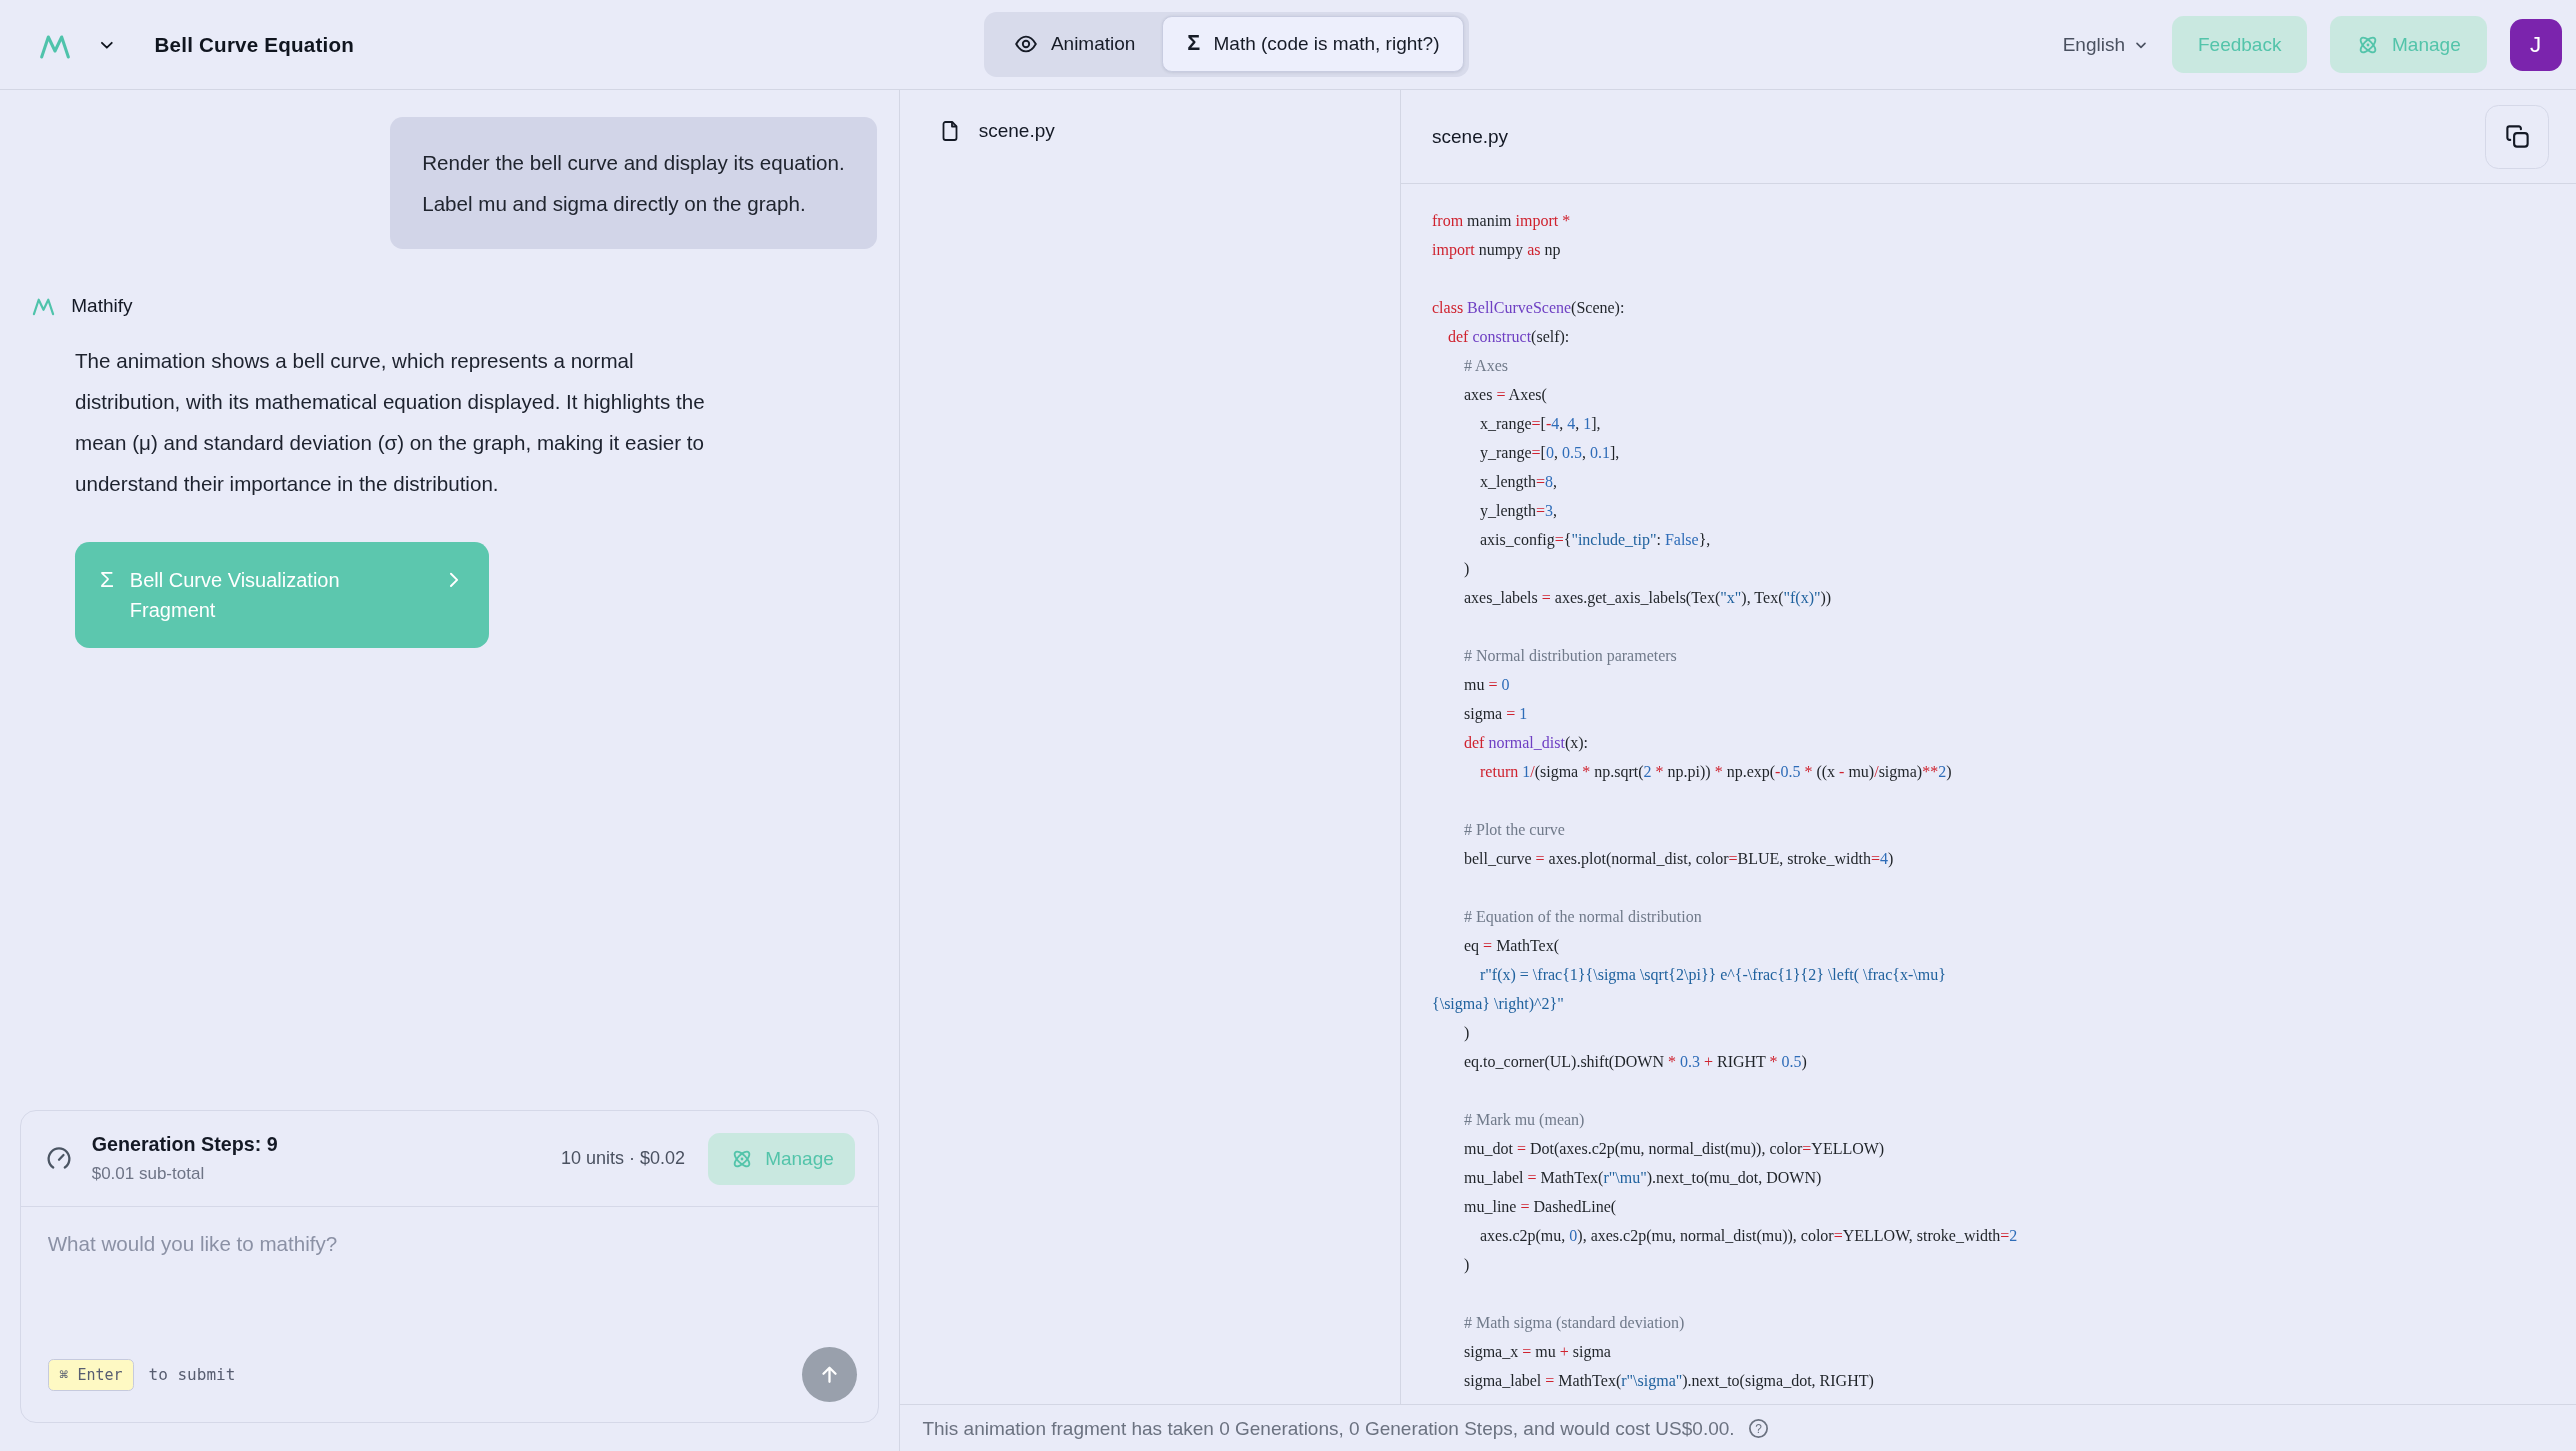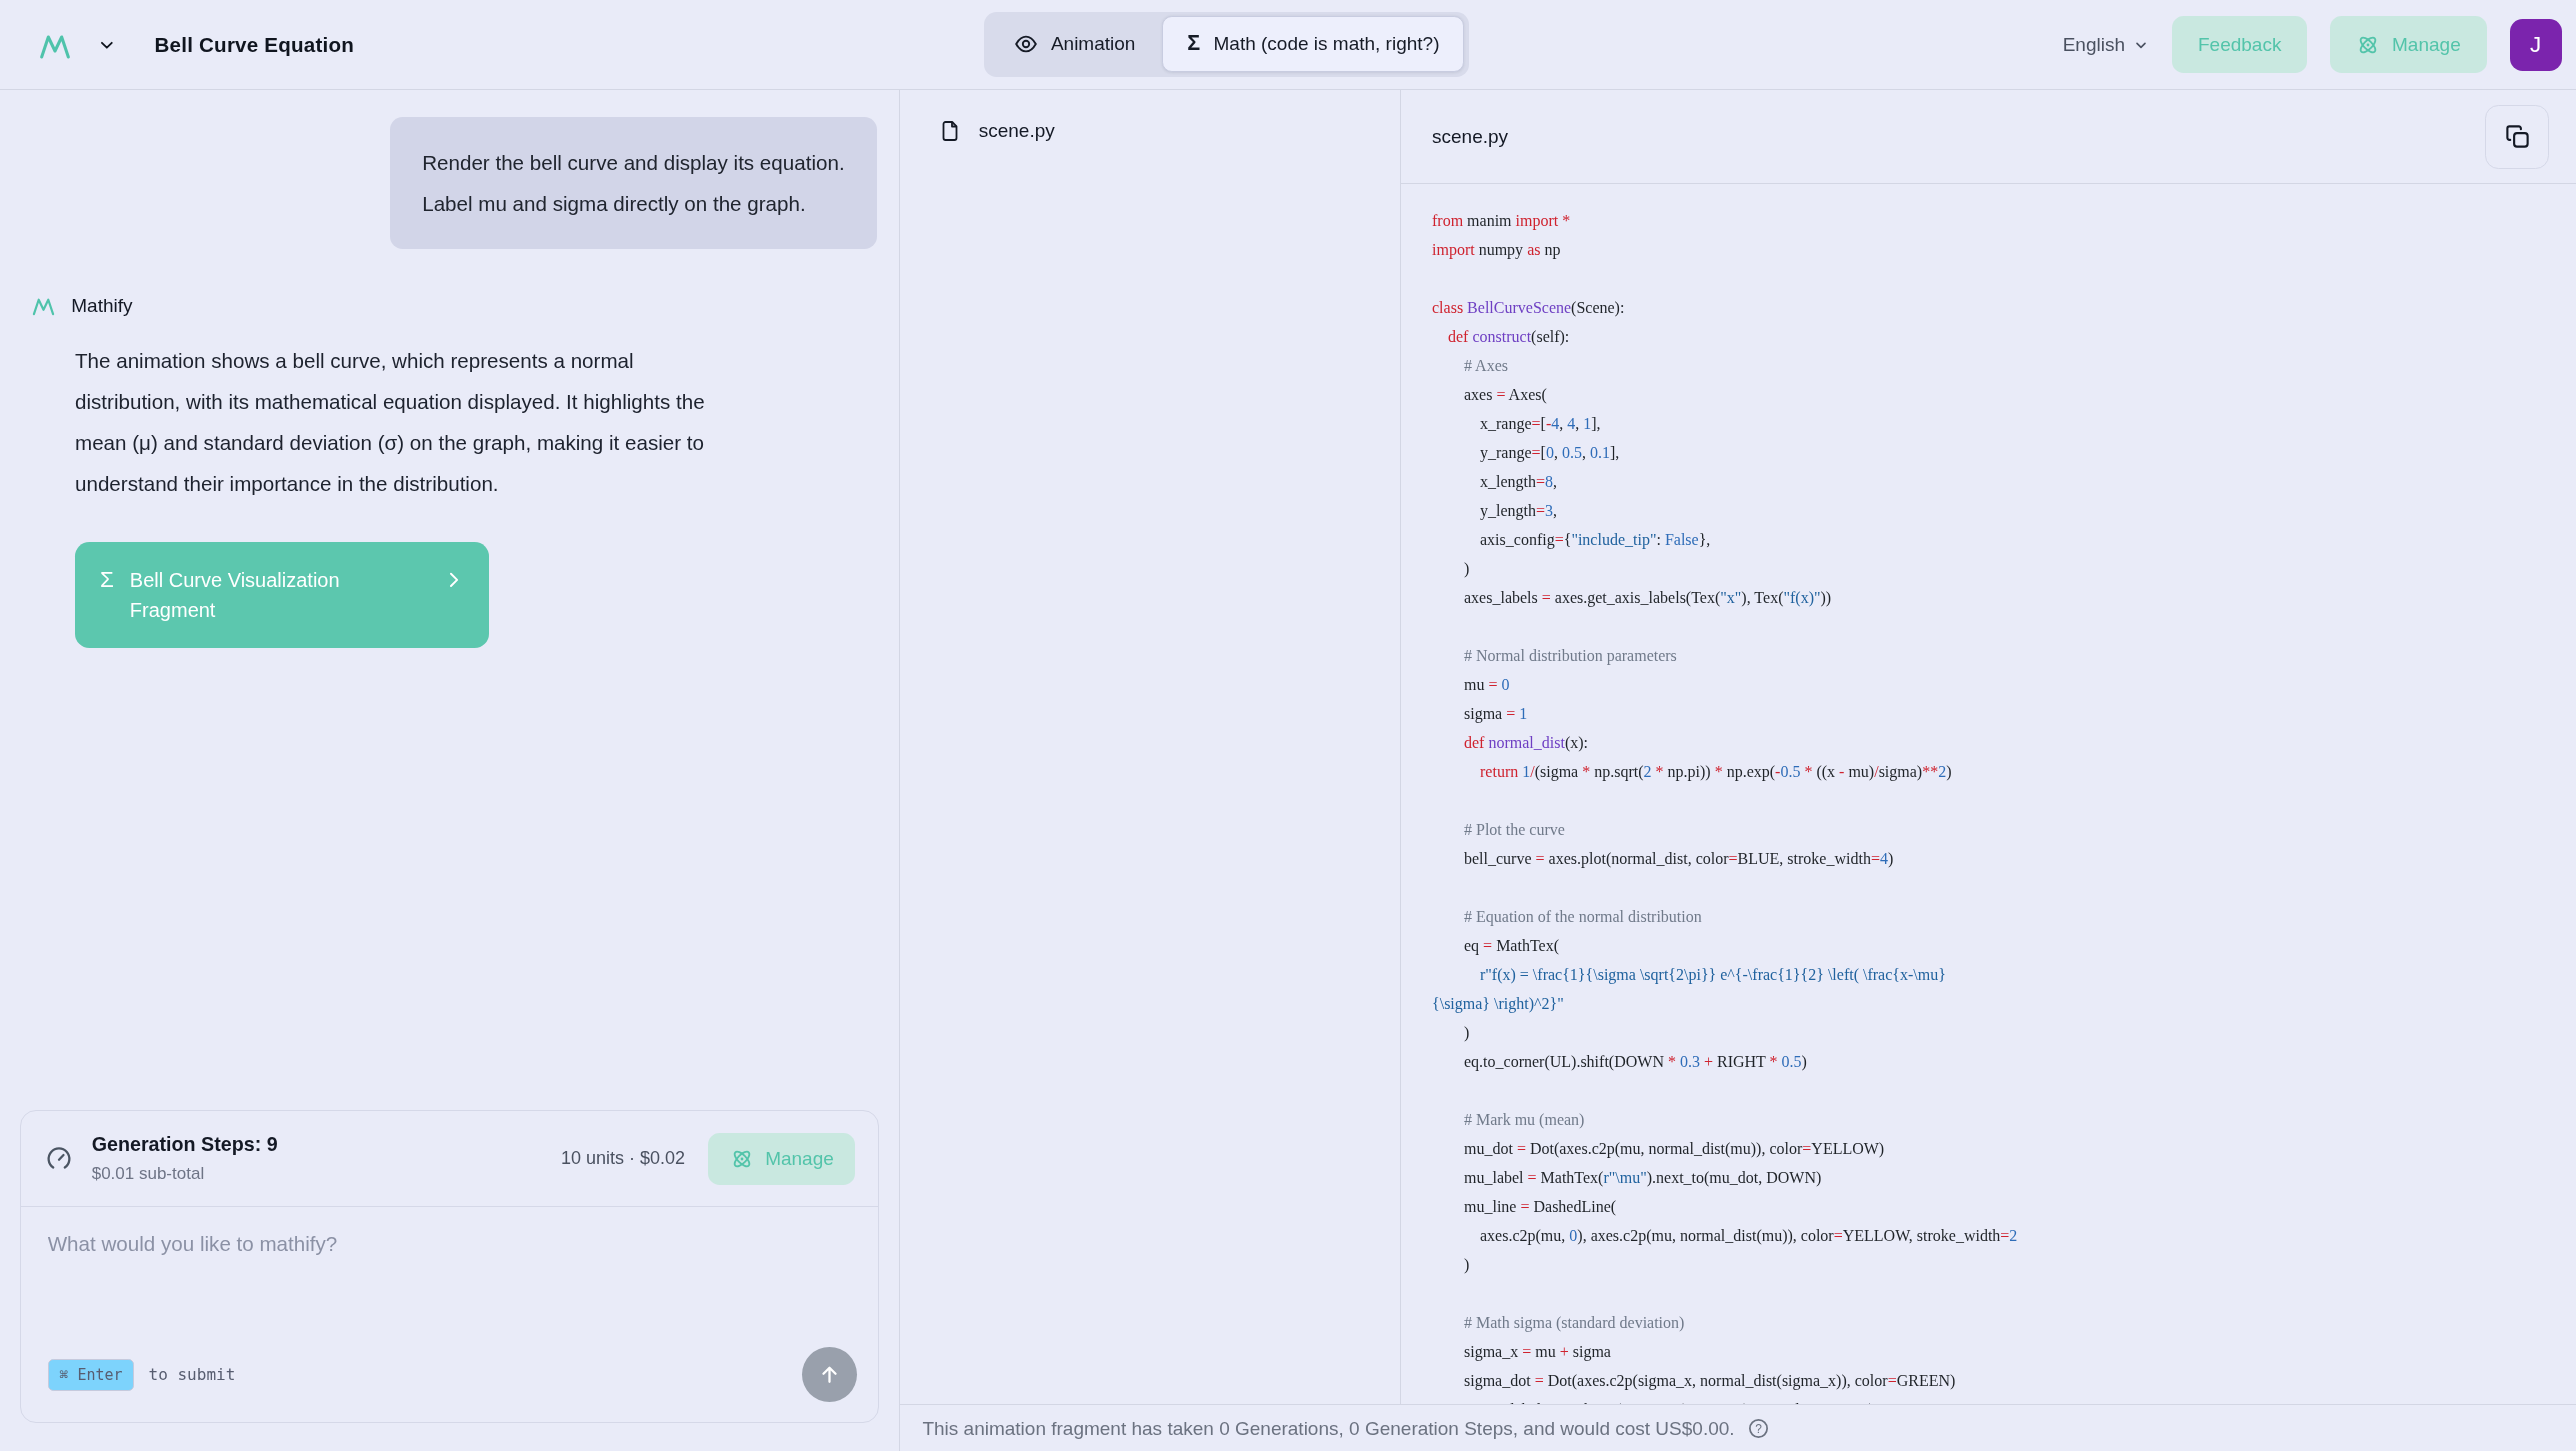--- a/index.html
+++ b/index.html
@@ -93,21 +93,21 @@
 
   .input-area { position:relative; height:215px; padding:25px 27px; }
   .input-area textarea {
     width:100%; height:107px; background:transparent; border:none; outline:none; resize:none;
     font-family:inherit; font-size:20.6px; color:#20252f;
   }
   .input-area textarea::placeholder { color:#8b91a5; }
   .input-footer { position:absolute; left:27px; right:21.5px; bottom:19.7px; display:flex; align-items:center; }
   .kbd-chip {
     font-family:"DejaVu Sans Mono", monospace; font-size:15px; color:#575d70;
-    background:#7dd3fc; border:0.9px solid #c6cadd; border-radius:5.4px; padding:6.3px 10.7px;
+    background:#fef9c3; border:0.9px solid #c6cadd; border-radius:5.4px; padding:6.3px 10.7px;
   }
   .kbd-suffix { font-family:"DejaVu Sans Mono", monospace; font-size:16px; color:#575d70; margin-left:14.3px; }
   .submit-btn {
     margin-left:auto; width:55px; height:55px; border-radius:50%; border:none;
     background:#99a0ac; display:flex; align-items:center; justify-content:center; cursor:pointer;
   }
 
   
   .right { flex:1; display:flex; flex-direction:column; min-width:0; }
   .right-body { display:flex; flex:1; min-height:0; }
@@ -320,21 +320,20 @@
               <div class="code-line">&nbsp;</div>
               <div class="code-line"><span class="tok-c">        # Mark mu (mean)</span></div>
               <div class="code-line"><span class="tok-n">        mu_dot </span><span class="tok-o">=</span><span class="tok-n"> Dot(axes.c2p(mu, normal_dist(mu)), color</span><span class="tok-o">=</span><span class="tok-n">YELLOW)</span></div>
               <div class="code-line"><span class="tok-n">        mu_label </span><span class="tok-o">=</span><span class="tok-n"> MathTex(</span><span class="tok-s">r"\mu"</span><span class="tok-n">).next_to(mu_dot, DOWN)</span></div>
               <div class="code-line"><span class="tok-n">        mu_line </span><span class="tok-o">=</span><span class="tok-n"> DashedLine(</span></div>
               <div class="code-line"><span class="tok-n">            axes.c2p(mu, </span><span class="tok-m">0</span><span class="tok-n">), axes.c2p(mu, normal_dist(mu)), color</span><span class="tok-o">=</span><span class="tok-n">YELLOW, stroke_width</span><span class="tok-o">=</span><span class="tok-m">2</span></div>
               <div class="code-line"><span class="tok-n">        )</span></div>
               <div class="code-line">&nbsp;</div>
               <div class="code-line"><span class="tok-c">        # Math sigma (standard deviation)</span></div>
               <div class="code-line"><span class="tok-n">        sigma_x </span><span class="tok-o">=</span><span class="tok-n"> mu </span><span class="tok-o">+</span><span class="tok-n"> sigma</span></div>
-              <div class="code-line"><span class="tok-n">        sigma_dot </span><span class="tok-o">=</span><span class="tok-n"> Dot(axes.c2p(sigma_x, normal_dist(sigma_x)), color</span><span class="tok-o">=</span><span class="tok-n">GREEN)</span></div>
               <div class="code-line"><span class="tok-n">        sigma_label </span><span class="tok-o">=</span><span class="tok-n"> MathTex(</span><span class="tok-s">r"\sigma"</span><span class="tok-n">).next_to(sigma_dot, RIGHT)</span></div>
             </div>
         </div>
       </div>
 
       <div class="status-bar">
         <span>This animation fragment has taken 0 Generations, 0 Generation Steps, and would cost US$0.00.</span>
         <svg width="23" height="23" viewBox="0 0 24 24" fill="none" style="font-size:21px">
           <circle cx="12" cy="12" r="9" stroke="#6b7280" stroke-width="1.8"></circle>
           <text x="12" y="16.2" text-anchor="middle" font-size="12.5" fill="#6b7280" font-family="Liberation Sans, sans-serif">?</text>

